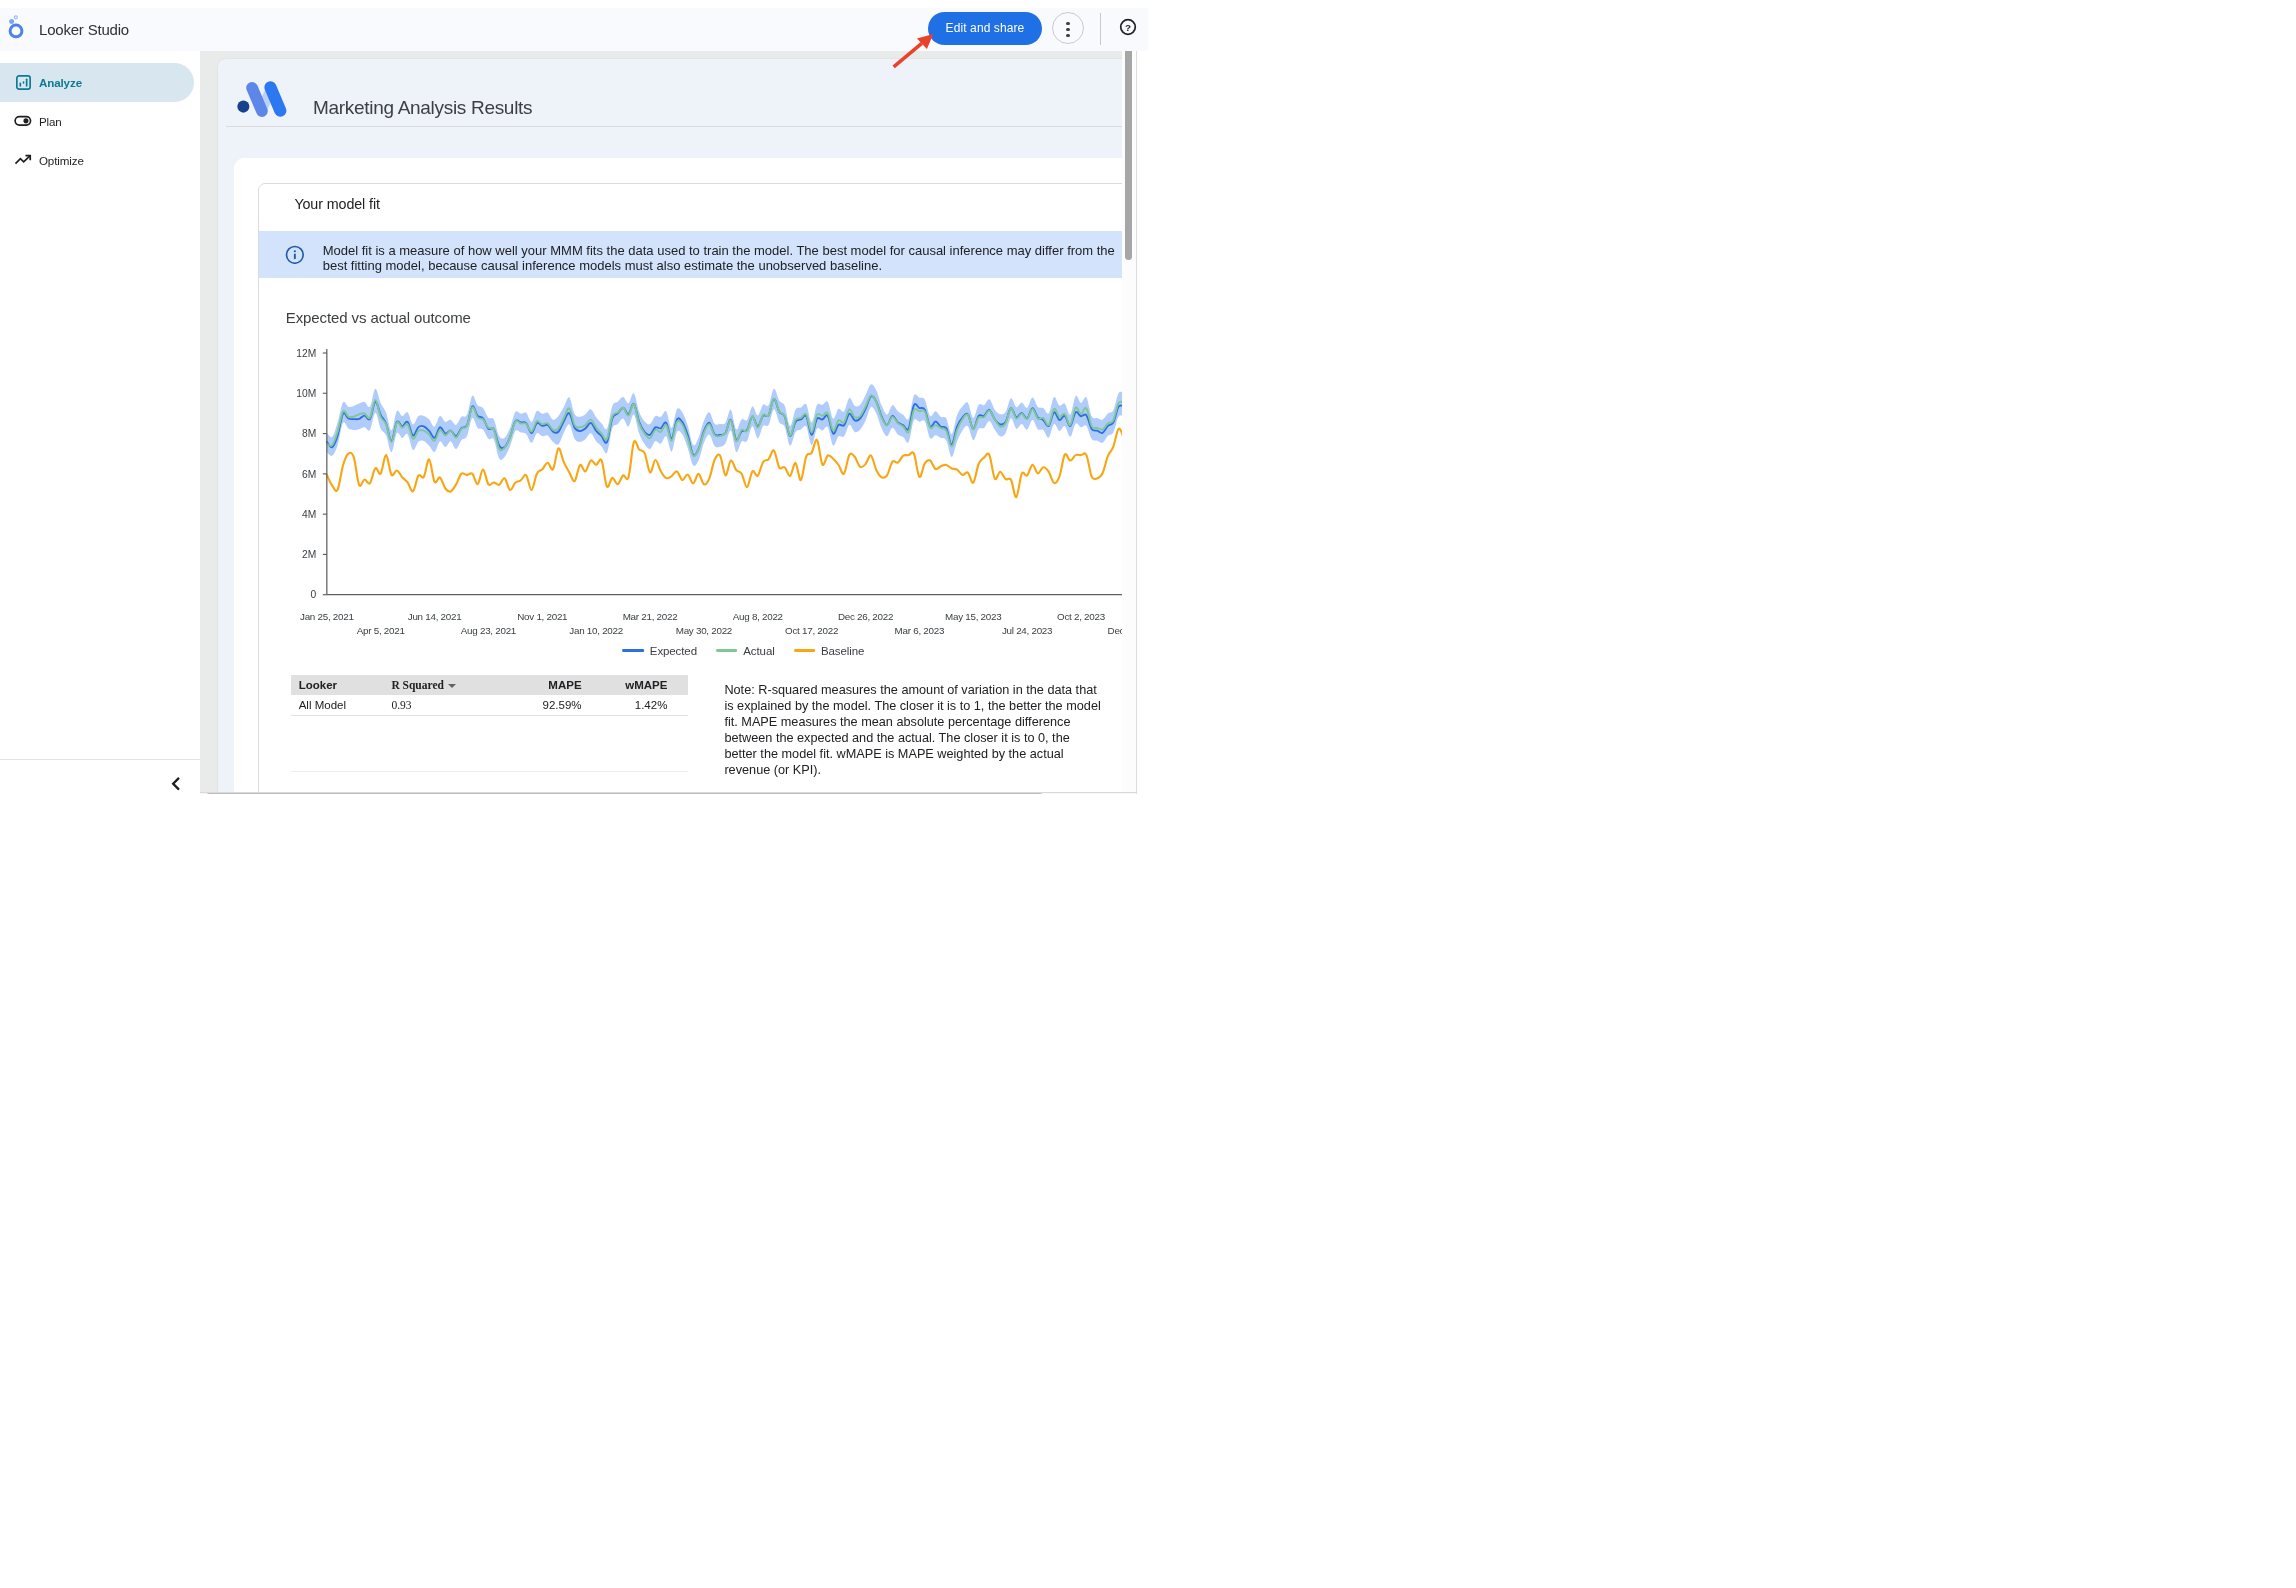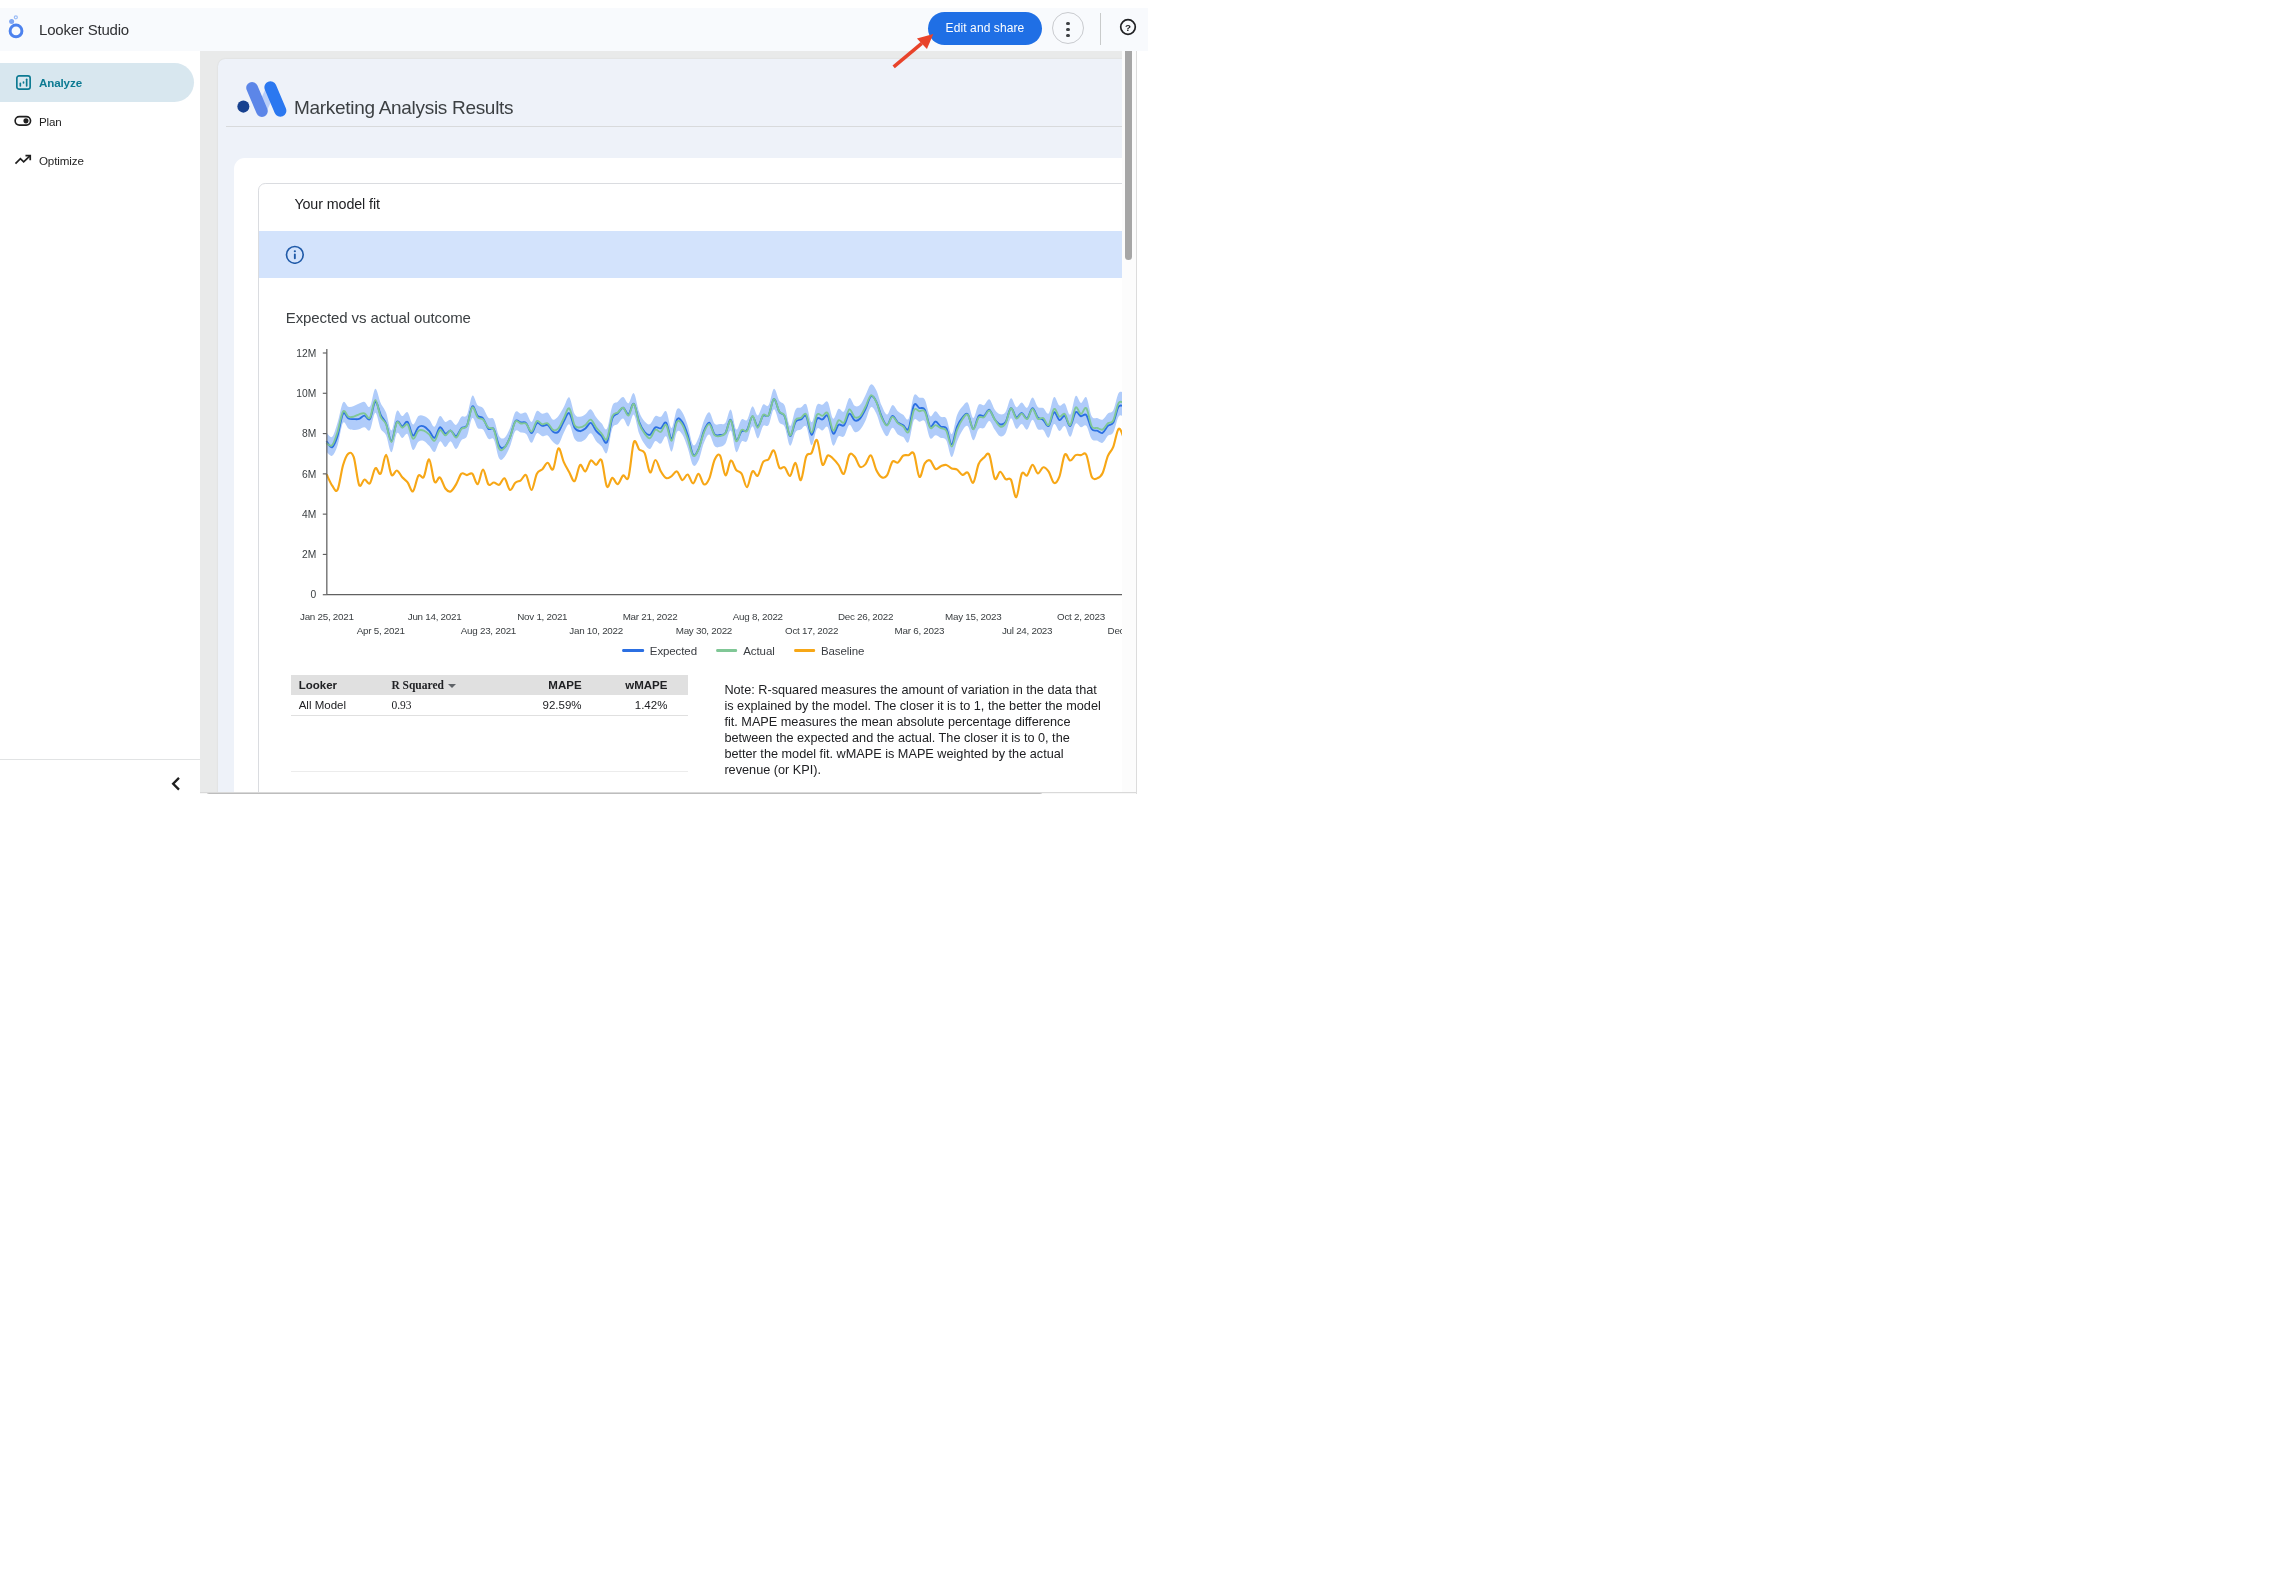--- a/index.html
+++ b/index.html
@@ -19,21 +19,21 @@
   .nav-item .pill { position:absolute; left:0; top:0; width:194px; height:39px; border-radius:0 19.7px 19.7px 0; background:#d8e7ef; }
   .nav-item .nicon { position:relative; width:21.5px; height:21.5px; display:flex; align-items:center; justify-content:center; }
   .nav-item .nlabel { position:relative; margin-left:4.9px; font-size:11.6px; letter-spacing:-0.1px; color:#1f1f1f; font-weight:500; }
   .nav-item.active .nlabel { color:#0c7a92; font-weight:700; }
   .sb-divider { position:absolute; left:0; right:0; top:716px; height:0.9px; background:#e1e3e4; }
   .collapse-btn { position:absolute; left:166px; top:730px; width:21.5px; height:21.5px; border:none; background:transparent; cursor:pointer; }
   .content { position:absolute; left:200px; top:43px; right:0; bottom:0; background:#fff; }
   .viewport { position:absolute; left:0; top:0; width:922px; height:751px; background:#e9eaea; overflow:hidden; }
   .page { position:absolute; left:18px; top:16.3px; width:1093px; height:1254px; background:#eef2f9; border-radius:7.2px; box-shadow:0 0.9px 1.8px rgba(0,0,0,0.10); }
   .gmp-logo { position:absolute; left:19px; top:22px; }
-  .report-title { position:absolute; left:76px; top:37px; font-size:19px; line-height:23px; letter-spacing:-0.3px; color:#3c4043; }
+  .report-title { position:absolute; left:95px; top:37px; font-size:19px; line-height:23px; letter-spacing:-0.3px; color:#3c4043; }
   .page-divider { position:absolute; left:7.6px; right:0; top:67px; height:0.9px; background:#d8dadc; }
   .card { position:absolute; left:16px; top:99px; width:1039px; height:1111px; background:#fff; border-radius:10.7px; }
   .inner-card { position:absolute; left:24.4px; top:24.6px; width:967px; height:1057px; border:0.9px solid #dadce0; border-radius:7.2px; background:#fff; }
   .model-fit-title { position:absolute; left:35px; top:12.6px; font-size:14.3px; line-height:17px; color:#202124; letter-spacing:-0.1px; }
   .banner { position:absolute; left:0; right:0; top:47px; height:47px; background:#d3e3fc; display:flex; align-items:center; }
   .banner .info-icon { flex:0 0 auto; margin-left:25.6px; width:19.7px; height:19.7px; }
   .banner .banner-text { position:relative; top:4.1px; margin-left:18px; width:802px; font-size:13px; line-height:15.7px; letter-spacing:0; color:#202124; }
   .chart-title { position:absolute; left:26.4px; top:125px; font-size:15px; line-height:18px; letter-spacing:-0.1px; color:#3c4043; }
   .chart-svg { position:absolute; left:0; top:152px; width:922px; height:331px; }
   .legend { position:absolute; left:484px; top:460px; transform:translateX(-50%); display:flex; align-items:center; white-space:nowrap; height:13.4px; }
@@ -141,20 +141,21 @@
       <div class="page-divider"></div>
       <div class="card">
         <div class="inner-card">
           <div class="model-fit-title">Your model fit</div>
           <div class="banner" style="background: rgb(211, 227, 252);">
             <svg class="info-icon" viewBox="0 0 24 24">
               <circle cx="12" cy="12" r="10.2" fill="none" stroke="#1f5aa8" stroke-width="2"></circle>
               <circle cx="12" cy="7.6" r="1.35" fill="#1f5aa8"></circle>
               <rect x="10.85" y="10.4" width="2.3" height="7" rx="1.1" fill="#1f5aa8"></rect>
             </svg>
+            <div class="banner-text">Model fit is a measure of how well your MMM fits the data used to train the model. The best model for causal inference may differ from the best fitting model, because causal inference models must also estimate the unobserved baseline.</div>
           </div>
           <div class="chart-title">Expected vs actual outcome</div>
           <svg class="chart-svg" id="chart" viewBox="0 0 1030 370">
               <path d="M75.5,108.4C76.5,109.1 79.5,114.6 81.5,112.7C83.5,110.7 85.5,103.1 87.5,96.7C89.5,90.3 91.6,77.1 93.6,74.2C95.6,71.2 97.6,78.4 99.6,79.1C101.6,79.8 103.6,78.8 105.6,78.2C107.6,77.6 109.6,76.3 111.6,75.5C113.6,74.8 115.6,73.2 117.6,73.7C119.7,74.3 121.7,81.4 123.7,78.9C125.7,76.4 127.7,59.5 129.7,58.9C131.7,58.2 133.7,70.4 135.7,74.8C137.7,79.3 139.7,80.3 141.7,85.4C143.7,90.6 145.7,106.0 147.8,105.7C149.8,105.4 151.8,86.6 153.8,83.8C155.8,81.1 157.8,89.3 159.8,89.5C161.8,89.7 163.8,83.6 165.8,85.2C167.8,86.8 169.8,98.2 171.8,98.9C173.8,99.6 175.9,91.1 177.9,89.5C179.9,87.9 181.9,88.6 183.9,89.3C185.9,89.9 187.9,91.3 189.9,93.3C191.9,95.3 193.9,102.0 195.9,101.4C197.9,100.8 199.9,90.4 201.9,89.5C204.0,88.6 206.0,95.3 208.0,96.0C210.0,96.7 212.0,93.2 214.0,93.8C216.0,94.3 218.0,99.9 220.0,99.4C222.0,98.8 224.0,92.2 226.0,90.4C228.0,88.5 230.0,92.3 232.1,88.4C234.1,84.4 236.1,68.5 238.1,66.7C240.1,64.9 242.1,75.3 244.1,77.5C246.1,79.8 248.1,78.2 250.1,80.5C252.1,82.8 254.1,89.1 256.1,91.3C258.1,93.4 260.2,89.9 262.2,93.3C264.2,96.8 266.2,108.6 268.2,112.0C270.2,115.4 272.2,115.0 274.2,113.6C276.2,112.1 278.2,108.0 280.2,103.2C282.2,98.4 284.2,87.7 286.2,85.0C288.3,82.2 290.3,86.6 292.3,86.8C294.3,86.9 296.3,84.3 298.3,85.9C300.3,87.4 302.3,96.3 304.3,96.0C306.3,95.7 308.3,85.3 310.3,83.8C312.3,82.3 314.3,86.7 316.4,87.0C318.4,87.3 320.4,84.8 322.4,85.9C324.4,87.0 326.4,93.0 328.4,93.5C330.4,94.1 332.4,91.6 334.4,89.3C336.4,86.9 338.4,82.8 340.4,79.3C342.4,75.9 344.5,67.2 346.5,68.5C348.5,69.9 350.5,83.6 352.5,87.2C354.5,90.9 356.5,90.3 358.5,90.4C360.5,90.4 362.5,88.9 364.5,87.5C366.5,86.0 368.5,81.3 370.5,81.8C372.6,82.4 374.6,88.2 376.6,90.8C378.6,93.5 380.6,95.4 382.6,97.6C384.6,99.7 386.6,106.9 388.6,103.7C390.6,100.4 392.6,83.2 394.6,78.2C396.6,73.2 398.6,75.1 400.7,73.5C402.7,71.8 404.7,68.0 406.7,68.3C408.7,68.6 410.7,76.0 412.7,75.3C414.7,74.6 416.7,62.4 418.7,64.0C420.7,65.6 422.7,79.7 424.7,85.0C426.7,90.2 428.8,93.3 430.8,95.6C432.8,97.8 434.8,99.5 436.8,98.5C438.8,97.5 440.8,90.8 442.8,89.5C444.8,88.1 446.8,91.3 448.8,90.4C450.8,89.5 452.8,82.0 454.8,84.1C456.9,86.1 458.9,103.1 460.9,102.8C462.9,102.4 464.9,84.7 466.9,81.8C468.9,78.9 470.9,82.2 472.9,85.2C474.9,88.2 476.9,93.9 478.9,100.1C480.9,106.2 482.9,119.6 485.0,121.9C487.0,124.2 489.0,118.3 491.0,113.8C493.0,109.3 495.0,99.4 497.0,94.7C499.0,89.9 501.0,84.6 503.0,85.2C505.0,85.8 507.0,95.8 509.0,98.0C511.0,100.2 513.1,98.7 515.1,98.5C517.1,98.3 519.1,99.6 521.1,96.9C523.1,94.2 525.1,81.0 527.1,82.3C529.1,83.5 531.1,102.5 533.1,104.3C535.1,106.2 537.1,95.1 539.1,93.3C541.2,91.5 543.2,96.2 545.2,93.8C547.2,91.3 549.2,79.5 551.2,78.7C553.2,77.8 555.2,89.1 557.2,88.8C559.2,88.5 561.2,78.5 563.2,76.6C565.2,74.8 567.2,80.5 569.3,77.5C571.3,74.6 573.3,59.9 575.3,59.1C577.3,58.2 579.3,69.2 581.3,72.4C583.3,75.5 585.3,73.1 587.3,77.8C589.3,82.5 591.3,99.8 593.3,100.5C595.3,101.3 597.4,85.7 599.4,82.3C601.4,78.9 603.4,81.0 605.4,80.0C607.4,79.0 609.4,73.7 611.4,76.4C613.4,79.2 615.4,96.3 617.4,96.5C619.4,96.6 621.4,80.4 623.4,77.1C625.5,73.8 627.5,77.4 629.5,76.9C631.5,76.3 633.5,71.1 635.5,73.7C637.5,76.3 639.5,91.1 641.5,92.4C643.5,93.7 645.5,82.7 647.5,81.4C649.5,80.0 651.5,86.3 653.6,84.3C655.6,82.3 657.6,70.5 659.6,69.4C661.6,68.4 663.6,76.8 665.6,78.0C667.6,79.2 669.6,78.9 671.6,76.9C673.6,74.9 675.6,69.9 677.6,66.1C679.6,62.3 681.7,55.0 683.7,54.1C685.7,53.2 687.7,56.7 689.7,60.7C691.7,64.6 693.7,73.3 695.7,77.8C697.7,82.3 699.7,87.8 701.7,87.7C703.7,87.6 705.7,77.9 707.7,77.3C709.8,76.7 711.8,82.3 713.8,84.1C715.8,85.9 717.8,86.7 719.8,88.1C721.8,89.5 723.8,96.0 725.8,92.4C727.8,88.8 729.8,70.4 731.8,66.5C733.8,62.6 735.8,68.2 737.9,69.0C739.9,69.7 741.9,67.6 743.9,71.0C745.9,74.4 747.9,87.3 749.9,89.5C751.9,91.7 753.9,83.9 755.9,84.1C757.9,84.2 759.9,89.0 761.9,90.4C763.9,91.7 766.0,89.0 768.0,92.2C770.0,95.4 772.0,110.4 774.0,109.7C776.0,109.1 778.0,93.5 780.0,88.4C782.0,83.2 784.0,81.2 786.0,78.9C788.0,76.6 790.0,72.5 792.0,74.6C794.1,76.8 796.1,91.4 798.1,91.7C800.1,92.1 802.1,79.3 804.1,76.9C806.1,74.5 808.1,78.3 810.1,77.3C812.1,76.3 814.1,70.0 816.1,70.8C818.1,71.6 820.1,79.5 822.2,82.3C824.2,85.0 826.2,87.0 828.2,87.5C830.2,87.9 832.2,87.9 834.2,85.0C836.2,82.0 838.2,70.6 840.2,69.7C842.2,68.8 844.2,78.8 846.2,79.6C848.2,80.3 850.3,74.1 852.3,74.2C854.3,74.3 856.3,81.1 858.3,80.2C860.3,79.3 862.3,68.9 864.3,68.8C866.3,68.6 868.3,77.4 870.3,79.3C872.3,81.3 874.3,79.3 876.3,80.5C878.4,81.7 880.4,88.6 882.4,86.6C884.4,84.5 886.4,69.8 888.4,68.3C890.4,66.8 892.4,76.6 894.4,77.8C896.4,79.0 898.4,73.8 900.4,75.5C902.4,77.2 904.4,89.3 906.5,87.9C908.5,86.5 910.5,69.4 912.5,67.2C914.5,65.0 916.5,74.6 918.5,74.8C920.5,75.1 922.5,66.1 924.5,68.5C926.5,71.0 928.5,85.8 930.5,89.7C932.5,93.6 934.6,91.1 936.6,91.7C938.6,92.4 940.6,94.4 942.6,93.5C944.6,92.7 946.6,88.3 948.6,86.6C950.6,84.8 952.6,86.7 954.6,82.9C956.6,79.2 958.6,67.1 960.6,63.8C962.7,60.5 964.7,63.7 966.7,63.1C968.7,62.6 970.7,57.2 972.7,60.4C974.7,63.7 976.7,77.8 978.7,82.5C980.7,87.2 983.7,87.8 984.7,88.8L984.7,110.9C983.7,110.2 980.7,111.2 978.7,107.0C976.7,102.8 974.7,88.5 972.7,85.6C970.7,82.8 968.7,89.0 966.7,89.7C964.7,90.4 962.7,86.9 960.6,89.9C958.6,93.0 956.6,104.3 954.6,107.9C952.6,111.5 950.6,109.6 948.6,111.5C946.6,113.5 944.6,118.5 942.6,119.4C940.6,120.3 938.6,117.7 936.6,116.9C934.6,116.2 932.5,117.9 930.5,115.1C928.5,112.4 926.5,102.5 924.5,100.3C922.5,98.1 920.5,102.5 918.5,102.1C916.5,101.7 914.5,96.3 912.5,98.0C910.5,99.8 908.5,112.2 906.5,112.7C904.4,113.1 902.4,101.8 900.4,100.7C898.4,99.6 896.4,106.5 894.4,106.1C892.4,105.8 890.4,97.2 888.4,98.5C886.4,99.7 884.4,112.5 882.4,113.6C880.4,114.7 878.4,106.6 876.3,105.0C874.3,103.4 872.3,106.0 870.3,104.1C868.3,102.2 866.3,93.5 864.3,93.5C862.3,93.6 860.3,103.8 858.3,104.6C856.3,105.4 854.3,98.4 852.3,98.3C850.3,98.1 848.2,104.7 846.2,103.7C844.2,102.6 842.2,91.1 840.2,92.0C838.2,92.8 836.2,105.5 834.2,108.8C832.2,112.2 830.2,112.9 828.2,112.2C826.2,111.5 824.2,107.7 822.2,104.8C820.1,101.9 818.1,95.2 816.1,94.9C814.1,94.5 812.1,101.3 810.1,102.8C808.1,104.3 806.1,101.6 804.1,103.9C802.1,106.2 800.1,117.0 798.1,116.5C796.1,116.0 794.1,102.8 792.0,101.0C790.0,99.1 788.0,102.6 786.0,105.5C784.0,108.3 782.0,112.9 780.0,117.8C778.0,122.8 776.0,135.4 774.0,135.2C772.0,135.0 770.0,120.2 768.0,116.7C766.0,113.2 763.9,115.0 761.9,114.0C759.9,113.0 757.9,110.8 755.9,110.9C753.9,110.9 751.9,116.8 749.9,114.2C747.9,111.7 745.9,98.4 743.9,95.3C741.9,92.3 739.9,96.0 737.9,95.8C735.8,95.6 733.8,90.2 731.8,94.0C729.8,97.8 727.8,115.4 725.8,118.5C723.8,121.7 721.8,114.3 719.8,112.9C717.8,111.5 715.8,111.7 713.8,110.0C711.8,108.2 709.8,102.2 707.7,102.5C705.7,102.9 703.7,111.9 701.7,112.0C699.7,112.1 697.7,107.5 695.7,103.2C693.7,99.0 691.7,90.5 689.7,86.6C687.7,82.6 685.7,78.2 683.7,79.6C681.7,80.9 679.6,90.5 677.6,94.7C675.6,98.9 673.6,102.7 671.6,104.8C669.6,106.9 667.6,108.2 665.6,107.3C663.6,106.4 661.6,98.6 659.6,99.4C657.6,100.2 655.6,110.1 653.6,112.2C651.5,114.4 649.5,110.5 647.5,112.2C645.5,113.9 643.5,124.1 641.5,122.4C639.5,120.6 637.5,104.6 635.5,101.9C633.5,99.1 631.5,105.4 629.5,105.7C627.5,106.0 625.5,100.9 623.4,103.7C621.4,106.4 619.4,122.5 617.4,122.1C615.4,121.7 613.4,104.1 611.4,101.2C609.4,98.3 607.4,103.5 605.4,104.6C603.4,105.6 601.4,104.5 599.4,107.5C597.4,110.5 595.3,123.6 593.3,122.6C591.3,121.6 589.3,105.7 587.3,101.4C585.3,97.1 583.3,99.9 581.3,96.7C579.3,93.4 577.3,81.3 575.3,81.8C573.3,82.3 571.3,96.5 569.3,99.6C567.2,102.7 565.2,98.0 563.2,100.5C561.2,103.0 559.2,114.4 557.2,114.5C555.2,114.5 553.2,100.5 551.2,101.0C549.2,101.4 547.2,114.5 545.2,117.4C543.2,120.2 541.2,116.0 539.1,118.1C537.1,120.1 535.1,131.6 533.1,129.6C531.1,127.5 529.1,107.3 527.1,105.7C525.1,104.1 523.1,117.1 521.1,120.1C519.1,123.1 517.1,123.4 515.1,123.9C513.1,124.4 511.0,125.3 509.0,123.0C507.0,120.7 505.0,110.8 503.0,110.2C501.0,109.6 499.0,114.8 497.0,119.6C495.0,124.5 493.0,135.1 491.0,139.2C489.0,143.4 487.0,147.0 485.0,144.6C482.9,142.3 480.9,130.8 478.9,125.1C476.9,119.3 474.9,113.2 472.9,110.2C470.9,107.2 468.9,104.1 466.9,107.3C464.9,110.5 462.9,128.5 460.9,129.3C458.9,130.2 456.9,113.7 454.8,112.2C452.8,110.7 450.8,119.5 448.8,120.3C446.8,121.2 444.8,116.4 442.8,117.4C440.8,118.4 438.8,125.6 436.8,126.2C434.8,126.8 432.8,123.8 430.8,121.0C428.8,118.2 426.7,114.8 424.7,109.3C422.7,103.8 420.7,89.3 418.7,87.9C416.7,86.6 414.7,100.5 412.7,101.2C410.7,101.9 408.7,92.7 406.7,92.2C404.7,91.7 402.7,96.4 400.7,98.3C398.6,100.1 396.6,98.1 394.6,103.4C392.6,108.8 390.6,127.2 388.6,130.5C386.6,133.8 384.6,125.4 382.6,123.3C380.6,121.1 378.6,120.0 376.6,117.6C374.6,115.2 372.6,109.2 370.5,108.8C368.5,108.5 366.5,113.8 364.5,115.4C362.5,116.9 360.5,118.3 358.5,118.3C356.5,118.3 354.5,118.4 352.5,115.1C350.5,111.9 348.5,99.9 346.5,98.7C344.5,97.5 342.4,104.5 340.4,108.2C338.4,111.9 336.4,119.3 334.4,121.0C332.4,122.7 330.4,120.2 328.4,118.5C326.4,116.9 324.4,112.2 322.4,111.1C320.4,110.0 318.4,112.4 316.4,112.0C314.3,111.6 312.3,107.4 310.3,108.6C308.3,109.9 306.3,119.3 304.3,119.4C302.3,119.6 300.3,111.4 298.3,109.5C296.3,107.6 294.3,108.5 292.3,107.9C290.3,107.4 288.3,103.6 286.2,106.1C284.2,108.7 282.2,118.6 280.2,123.5C278.2,128.3 276.2,132.9 274.2,135.2C272.2,137.4 270.2,140.3 268.2,137.0C266.2,133.7 264.2,119.3 262.2,115.6C260.2,111.9 258.1,116.8 256.1,114.9C254.1,113.1 252.1,106.6 250.1,104.6C248.1,102.5 246.1,104.9 244.1,102.8C242.1,100.6 240.1,90.2 238.1,91.7C236.1,93.3 234.1,108.1 232.1,112.2C230.0,116.3 228.0,114.2 226.0,116.5C224.0,118.8 222.0,126.0 220.0,126.2C218.0,126.4 216.0,118.2 214.0,117.8C212.0,117.5 210.0,124.2 208.0,124.2C206.0,124.2 204.0,116.9 201.9,117.8C199.9,118.7 197.9,128.7 195.9,129.6C193.9,130.4 191.9,124.8 189.9,122.8C187.9,120.8 185.9,118.1 183.9,117.4C181.9,116.6 179.9,116.6 177.9,118.3C175.9,119.9 173.8,128.7 171.8,127.3C169.8,125.9 167.8,112.0 165.8,109.7C163.8,107.5 161.8,114.2 159.8,114.0C157.8,113.9 155.8,106.2 153.8,108.8C151.8,111.5 149.8,129.7 147.8,130.0C145.7,130.3 143.7,115.3 141.7,110.9C139.7,106.5 137.7,107.8 135.7,103.7C133.7,99.5 131.7,85.6 129.7,85.9C127.7,86.1 125.7,102.5 123.7,105.2C121.7,107.9 119.7,102.2 117.6,102.1C115.6,101.9 113.6,103.9 111.6,104.3C109.6,104.8 107.6,105.2 105.6,105.0C103.6,104.9 101.6,104.8 99.6,103.4C97.6,102.1 95.6,94.0 93.6,97.1C91.6,100.3 89.5,116.2 87.5,122.4C85.5,128.5 83.5,132.6 81.5,133.8C79.5,135.1 76.5,130.6 75.5,130.0Z" fill="#b0ccfa" stroke="none"></path>
               <path d="M75.5,118.1C76.5,119.1 79.5,125.4 81.5,124.4C83.5,123.3 85.5,118.0 87.5,111.8C89.5,105.5 91.6,90.0 93.6,86.8C95.6,83.5 97.6,91.2 99.6,92.2C101.6,93.2 103.6,92.8 105.6,92.9C107.6,92.9 109.6,93.3 111.6,92.6C113.6,92.0 115.6,89.0 117.6,89.0C119.7,89.0 121.7,95.2 123.7,92.6C125.7,90.0 127.7,74.2 129.7,73.5C131.7,72.7 133.7,84.1 135.7,88.1C137.7,92.2 139.7,92.9 141.7,97.8C143.7,102.7 145.7,117.7 147.8,117.4C149.8,117.1 151.8,98.7 153.8,96.0C155.8,93.3 157.8,101.0 159.8,101.0C161.8,101.0 163.8,94.3 165.8,96.0C167.8,97.7 169.8,110.3 171.8,111.3C173.8,112.3 175.9,103.6 177.9,101.9C179.9,100.1 181.9,100.2 183.9,101.0C185.9,101.7 187.9,104.0 189.9,106.1C191.9,108.3 193.9,114.5 195.9,113.8C197.9,113.1 199.9,102.9 201.9,102.1C204.0,101.3 206.0,108.5 208.0,109.1C210.0,109.7 212.0,105.2 214.0,105.7C216.0,106.2 218.0,112.4 220.0,112.0C222.0,111.5 224.0,105.0 226.0,103.0C228.0,101.0 230.0,104.1 232.1,100.1C234.1,96.0 236.1,80.5 238.1,78.7C240.1,76.9 242.1,87.0 244.1,89.3C246.1,91.5 248.1,89.6 250.1,92.0C252.1,94.4 254.1,101.6 256.1,103.7C258.1,105.7 260.2,100.9 262.2,104.1C264.2,107.3 266.2,119.5 268.2,122.8C270.2,126.1 272.2,125.7 274.2,124.2C276.2,122.6 278.2,118.1 280.2,113.3C282.2,108.5 284.2,98.1 286.2,95.3C288.3,92.6 290.3,96.3 292.3,96.7C294.3,97.0 296.3,95.4 298.3,97.4C300.3,99.3 302.3,108.6 304.3,108.6C306.3,108.6 308.3,98.7 310.3,97.4C312.3,96.0 314.3,100.2 316.4,100.5C318.4,100.8 320.4,98.3 322.4,99.4C324.4,100.5 326.4,105.8 328.4,107.0C330.4,108.3 332.4,109.0 334.4,107.0C336.4,105.1 338.4,98.8 340.4,95.3C342.4,91.9 344.5,85.1 346.5,86.3C348.5,87.5 350.5,99.2 352.5,102.5C354.5,105.9 356.5,106.2 358.5,106.4C360.5,106.5 362.5,105.0 364.5,103.4C366.5,101.9 368.5,96.7 370.5,97.1C372.6,97.6 374.6,103.7 376.6,106.1C378.6,108.6 380.6,109.7 382.6,111.8C384.6,113.9 386.6,122.1 388.6,118.7C390.6,115.4 392.6,97.4 394.6,92.0C396.6,86.6 398.6,88.3 400.7,86.3C402.7,84.4 404.7,80.1 406.7,80.2C408.7,80.4 410.7,88.2 412.7,87.5C414.7,86.7 416.7,74.3 418.7,75.7C420.7,77.2 422.7,91.0 424.7,96.2C426.7,101.5 428.8,104.9 430.8,107.3C432.8,109.6 434.8,111.3 436.8,110.4C438.8,109.6 440.8,103.3 442.8,102.1C444.8,100.9 446.8,104.1 448.8,103.2C450.8,102.3 452.8,95.0 454.8,96.9C456.9,98.9 458.9,115.5 460.9,114.9C462.9,114.3 464.9,96.4 466.9,93.3C468.9,90.2 470.9,93.3 472.9,96.2C474.9,99.1 476.9,104.6 478.9,110.6C480.9,116.7 482.9,130.1 485.0,132.7C487.0,135.3 489.0,130.8 491.0,126.4C493.0,122.0 495.0,111.3 497.0,106.4C499.0,101.4 501.0,96.3 503.0,96.9C505.0,97.5 507.0,107.7 509.0,110.0C511.0,112.3 513.1,110.9 515.1,110.6C517.1,110.4 519.1,111.2 521.1,108.4C523.1,105.6 525.1,92.4 527.1,93.8C529.1,95.1 531.1,114.1 533.1,116.3C535.1,118.4 537.1,108.5 539.1,106.6C541.2,104.7 543.2,107.8 545.2,105.0C547.2,102.2 549.2,90.6 551.2,89.9C553.2,89.3 555.2,101.1 557.2,101.0C559.2,100.8 561.2,91.1 563.2,89.0C565.2,87.0 567.2,91.7 569.3,88.6C571.3,85.5 573.3,71.0 575.3,70.3C577.3,69.7 579.3,81.5 581.3,84.7C583.3,88.0 585.3,85.4 587.3,89.9C589.3,94.4 591.3,110.8 593.3,111.8C595.3,112.8 597.4,99.1 599.4,96.0C601.4,92.9 603.4,94.4 605.4,93.3C607.4,92.3 609.4,86.8 611.4,89.7C613.4,92.6 615.4,110.2 617.4,110.6C619.4,111.1 621.4,95.5 623.4,92.6C625.5,89.7 627.5,93.9 629.5,93.3C631.5,92.7 633.5,86.6 635.5,89.3C637.5,91.9 639.5,107.4 641.5,109.1C643.5,110.7 645.5,100.7 647.5,99.2C649.5,97.6 651.5,101.9 653.6,99.8C655.6,97.8 657.6,87.7 659.6,86.8C661.6,85.9 663.6,93.5 665.6,94.4C667.6,95.3 669.6,94.3 671.6,92.2C673.6,90.1 675.6,85.9 677.6,81.8C679.6,77.7 681.7,68.8 683.7,67.4C685.7,66.0 687.7,69.5 689.7,73.3C691.7,77.0 693.7,85.5 695.7,89.9C697.7,94.3 699.7,99.7 701.7,99.6C703.7,99.5 705.7,89.7 707.7,89.3C709.8,88.8 711.8,94.9 713.8,96.7C715.8,98.4 717.8,98.7 719.8,99.8C721.8,101.0 723.8,107.4 725.8,103.7C727.8,99.9 729.8,81.2 731.8,77.3C733.8,73.5 735.8,79.6 737.9,80.5C739.9,81.3 741.9,78.8 743.9,82.3C745.9,85.7 747.9,99.0 749.9,101.2C751.9,103.4 753.9,95.5 755.9,95.6C757.9,95.6 759.9,100.1 761.9,101.4C763.9,102.7 766.0,99.9 768.0,103.2C770.0,106.5 772.0,121.6 774.0,121.2C776.0,120.9 778.0,106.2 780.0,101.2C782.0,96.2 784.0,93.6 786.0,91.3C788.0,89.0 790.0,85.3 792.0,87.5C794.1,89.6 796.1,103.6 798.1,103.9C800.1,104.2 802.1,91.9 804.1,89.5C806.1,87.0 808.1,90.4 810.1,89.3C812.1,88.1 814.1,81.8 816.1,82.5C818.1,83.2 820.1,90.6 822.2,93.3C824.2,96.0 826.2,98.2 828.2,98.7C830.2,99.2 832.2,99.2 834.2,96.2C836.2,93.2 838.2,81.6 840.2,80.7C842.2,79.8 844.2,90.0 846.2,90.8C848.2,91.7 850.3,85.6 852.3,85.9C854.3,86.1 856.3,93.0 858.3,92.2C860.3,91.3 862.3,80.9 864.3,80.7C866.3,80.5 868.3,88.9 870.3,91.1C872.3,93.2 874.3,92.2 876.3,93.8C878.4,95.3 880.4,101.9 882.4,100.5C884.4,99.1 886.4,86.5 888.4,85.4C890.4,84.3 892.4,93.3 894.4,94.0C896.4,94.6 898.4,88.1 900.4,89.3C902.4,90.4 904.4,101.4 906.5,100.7C908.5,100.1 910.5,87.0 912.5,85.2C914.5,83.4 916.5,89.2 918.5,89.7C920.5,90.2 922.5,86.0 924.5,88.4C926.5,90.7 928.5,101.0 930.5,103.9C932.5,106.8 934.6,105.2 936.6,105.9C938.6,106.7 940.6,109.3 942.6,108.4C944.6,107.5 946.6,102.5 948.6,100.5C950.6,98.6 952.6,100.3 954.6,96.7C956.6,93.1 958.6,82.0 960.6,78.9C962.7,75.8 964.7,79.0 966.7,78.2C968.7,77.4 970.7,71.3 972.7,73.9C974.7,76.6 976.7,89.7 978.7,94.0C980.7,98.3 983.7,98.7 984.7,99.6" fill="none" stroke="#2b6fe2" stroke-width="2.1" stroke-linejoin="round" stroke-linecap="round"></path>
               <path d="M75.5,120.3C76.5,120.6 79.5,124.3 81.5,122.1C83.5,119.9 85.5,113.6 87.5,107.3C89.5,101.0 91.6,87.2 93.6,84.3C95.6,81.4 97.6,89.2 99.6,90.2C101.6,91.1 103.6,90.6 105.6,90.2C107.6,89.7 109.6,88.1 111.6,87.5C113.6,86.9 115.6,85.9 117.6,86.6C119.7,87.2 121.7,93.8 123.7,91.3C125.7,88.8 127.7,71.6 129.7,71.5C131.7,71.3 133.7,85.9 135.7,90.4C137.7,94.9 139.7,93.8 141.7,98.5C143.7,103.2 145.7,118.8 147.8,118.5C149.8,118.2 151.8,99.3 153.8,96.7C155.8,94.0 157.8,102.2 159.8,102.5C161.8,102.9 163.8,96.9 165.8,98.9C167.8,101.0 169.8,113.8 171.8,114.9C173.8,116.1 175.9,107.5 177.9,105.9C179.9,104.4 181.9,105.0 183.9,105.7C185.9,106.4 187.9,108.1 189.9,110.0C191.9,111.9 193.9,118.0 195.9,117.2C197.9,116.4 199.9,106.3 201.9,105.2C204.0,104.2 206.0,111.0 208.0,111.1C210.0,111.2 212.0,105.3 214.0,105.7C216.0,106.1 218.0,113.9 220.0,113.6C222.0,113.3 224.0,106.1 226.0,103.9C228.0,101.7 230.0,104.5 232.1,100.5C234.1,96.5 236.1,81.4 238.1,79.8C240.1,78.2 242.1,88.8 244.1,91.1C246.1,93.3 248.1,91.4 250.1,93.3C252.1,95.2 254.1,100.6 256.1,102.5C258.1,104.5 260.2,100.8 262.2,104.8C264.2,108.7 266.2,122.8 268.2,126.2C270.2,129.5 272.2,126.9 274.2,124.8C276.2,122.7 278.2,118.4 280.2,113.6C282.2,108.7 284.2,98.4 286.2,95.8C288.3,93.2 290.3,97.4 292.3,97.8C294.3,98.2 296.3,96.5 298.3,98.0C300.3,99.5 302.3,107.3 304.3,106.8C306.3,106.3 308.3,96.5 310.3,95.1C312.3,93.8 314.3,98.3 316.4,98.7C318.4,99.1 320.4,96.5 322.4,97.6C324.4,98.6 326.4,104.1 328.4,105.0C330.4,106.0 332.4,105.4 334.4,103.2C336.4,101.0 338.4,95.7 340.4,92.0C342.4,88.2 344.5,79.6 346.5,80.9C348.5,82.2 350.5,96.3 352.5,99.8C354.5,103.4 356.5,102.2 358.5,102.1C360.5,102.0 362.5,100.8 364.5,99.4C366.5,98.0 368.5,93.0 370.5,93.5C372.6,94.0 374.6,99.7 376.6,102.3C378.6,104.9 380.6,106.9 382.6,109.1C384.6,111.2 386.6,118.3 388.6,115.1C390.6,112.0 392.6,94.9 394.6,89.9C396.6,85.0 398.6,87.0 400.7,85.4C402.7,83.8 404.7,79.6 406.7,80.2C408.7,80.8 410.7,89.7 412.7,89.0C414.7,88.3 416.7,74.5 418.7,76.0C420.7,77.5 422.7,92.5 424.7,98.0C426.7,103.6 428.8,106.4 430.8,109.1C432.8,111.8 434.8,115.0 436.8,114.2C438.8,113.5 440.8,106.0 442.8,104.8C444.8,103.6 446.8,108.2 448.8,107.3C450.8,106.4 452.8,97.7 454.8,99.4C456.9,101.0 458.9,117.7 460.9,117.2C462.9,116.6 464.9,99.0 466.9,96.0C468.9,93.0 470.9,96.1 472.9,99.2C474.9,102.2 476.9,108.7 478.9,114.5C480.9,120.2 482.9,131.8 485.0,133.8C487.0,135.9 489.0,131.2 491.0,126.9C493.0,122.5 495.0,112.7 497.0,107.9C499.0,103.2 501.0,98.0 503.0,98.5C505.0,99.0 507.0,108.7 509.0,110.9C511.0,113.1 513.1,112.1 515.1,111.8C517.1,111.4 519.1,111.5 521.1,108.6C523.1,105.7 525.1,92.9 527.1,94.4C529.1,95.9 531.1,115.9 533.1,117.6C535.1,119.4 537.1,106.9 539.1,105.0C541.2,103.1 543.2,108.7 545.2,106.1C547.2,103.6 549.2,90.1 551.2,89.5C553.2,88.9 555.2,102.8 557.2,102.5C559.2,102.3 561.2,90.5 563.2,88.1C565.2,85.8 567.2,91.5 569.3,88.6C571.3,85.6 573.3,71.0 575.3,70.3C577.3,69.7 579.3,81.4 581.3,84.5C583.3,87.7 585.3,84.8 587.3,89.3C589.3,93.7 591.3,110.5 593.3,111.3C595.3,112.1 597.4,97.3 599.4,94.0C601.4,90.7 603.4,92.6 605.4,91.5C607.4,90.5 609.4,84.9 611.4,87.7C613.4,90.4 615.4,107.9 617.4,107.9C619.4,108.0 621.4,91.2 623.4,88.1C625.5,85.0 627.5,89.6 629.5,89.3C631.5,89.0 633.5,83.6 635.5,86.3C637.5,89.1 639.5,104.4 641.5,105.7C643.5,107.0 645.5,95.7 647.5,94.2C649.5,92.7 651.5,98.7 653.6,96.7C655.6,94.7 657.6,83.0 659.6,82.0C661.6,81.1 663.6,89.6 665.6,90.8C667.6,92.1 669.6,91.4 671.6,89.5C673.6,87.5 675.6,83.0 677.6,79.1C679.6,75.3 681.7,67.2 683.7,66.3C685.7,65.4 687.7,69.6 689.7,73.7C691.7,77.8 693.7,86.7 695.7,91.1C697.7,95.4 699.7,100.2 701.7,100.1C703.7,99.9 705.7,90.8 707.7,90.4C709.8,89.9 711.8,95.6 713.8,97.4C715.8,99.2 717.8,99.5 719.8,101.2C721.8,102.8 723.8,110.3 725.8,107.3C727.8,104.2 729.8,86.8 731.8,82.9C733.8,79.1 735.8,83.8 737.9,84.1C739.9,84.3 741.9,81.2 743.9,84.3C745.9,87.4 747.9,100.0 749.9,102.5C751.9,105.1 753.9,99.5 755.9,99.6C757.9,99.7 759.9,101.9 761.9,103.0C763.9,104.0 766.0,102.5 768.0,105.9C770.0,109.4 772.0,123.9 774.0,123.7C776.0,123.6 778.0,110.1 780.0,105.0C782.0,99.9 784.0,95.9 786.0,93.1C788.0,90.3 790.0,86.2 792.0,88.1C794.1,90.0 796.1,103.8 798.1,104.3C800.1,104.9 802.1,93.5 804.1,91.3C806.1,89.0 808.1,92.2 810.1,90.8C812.1,89.5 814.1,82.7 816.1,83.2C818.1,83.6 820.1,90.5 822.2,93.5C824.2,96.5 826.2,100.5 828.2,101.2C830.2,101.9 832.2,101.0 834.2,97.6C836.2,94.2 838.2,81.8 840.2,80.9C842.2,80.0 844.2,91.2 846.2,92.2C848.2,93.2 850.3,86.7 852.3,86.8C854.3,86.9 856.3,93.7 858.3,92.9C860.3,92.0 862.3,81.7 864.3,81.6C866.3,81.5 868.3,90.7 870.3,92.4C872.3,94.1 874.3,90.5 876.3,91.7C878.4,92.9 880.4,101.3 882.4,99.6C884.4,97.9 886.4,83.2 888.4,81.6C890.4,80.0 892.4,89.2 894.4,90.2C896.4,91.1 898.4,85.6 900.4,87.2C902.4,88.8 904.4,100.8 906.5,99.6C908.5,98.4 910.5,82.1 912.5,80.0C914.5,78.0 916.5,87.1 918.5,87.2C920.5,87.3 922.5,78.4 924.5,80.7C926.5,83.0 928.5,97.3 930.5,101.0C932.5,104.6 934.6,102.2 936.6,102.8C938.6,103.4 940.6,105.4 942.6,104.6C944.6,103.7 946.6,99.3 948.6,97.6C950.6,95.9 952.6,98.2 954.6,94.4C956.6,90.6 958.6,78.1 960.6,74.8C962.7,71.5 964.7,75.0 966.7,74.6C968.7,74.2 970.7,68.9 972.7,72.4C974.7,75.8 976.7,90.7 978.7,95.3C980.7,99.9 983.7,99.3 984.7,100.1" fill="none" stroke="#80c796" stroke-width="2.1" stroke-linejoin="round" stroke-linecap="round"></path>
               <path d="M75.5,155.2C76.5,157.2 79.5,164.4 81.5,167.2C83.5,169.9 85.5,175.7 87.5,171.9C89.5,168.1 91.6,151.2 93.6,144.4C95.6,137.7 97.6,132.9 99.6,131.4C101.6,129.9 103.6,129.6 105.6,135.4C107.6,141.3 109.6,162.3 111.6,166.5C113.6,170.6 115.6,160.7 117.6,160.4C119.7,160.1 121.7,166.6 123.7,164.5C125.7,162.4 127.7,149.6 129.7,147.8C131.7,146.0 133.7,156.4 135.7,153.9C137.7,151.4 139.7,132.7 141.7,132.9C143.7,133.2 145.7,152.3 147.8,155.2C149.8,158.1 151.8,149.8 153.8,150.3C155.8,150.7 157.8,155.7 159.8,157.9C161.8,160.1 163.8,160.9 165.8,163.6C167.8,166.2 169.8,174.9 171.8,173.7C173.8,172.5 175.9,158.8 177.9,156.1C179.9,153.4 181.9,160.5 183.9,157.5C185.9,154.4 187.9,137.0 189.9,137.9C191.9,138.8 193.9,159.5 195.9,162.9C197.9,166.3 199.9,156.9 201.9,158.2C204.0,159.4 206.0,167.9 208.0,170.5C210.0,173.1 212.0,174.5 214.0,173.7C216.0,172.9 218.0,169.1 220.0,165.8C222.0,162.5 224.0,155.6 226.0,153.9C228.0,152.1 230.0,155.5 232.1,155.5C234.1,155.5 236.1,152.2 238.1,153.9C240.1,155.6 242.1,166.3 244.1,165.6C246.1,164.8 248.1,149.3 250.1,149.4C252.1,149.4 254.1,163.4 256.1,165.8C258.1,168.2 260.2,163.7 262.2,163.8C264.2,163.9 266.2,167.0 268.2,166.3C270.2,165.5 272.2,158.1 274.2,159.1C276.2,160.0 278.2,171.3 280.2,172.1C282.2,172.9 284.2,165.8 286.2,164.0C288.3,162.2 290.3,162.7 292.3,161.3C294.3,159.9 296.3,153.9 298.3,155.7C300.3,157.5 302.3,172.4 304.3,172.1C306.3,171.8 308.3,157.7 310.3,153.9C312.3,150.0 314.3,150.9 316.4,148.9C318.4,146.9 320.4,141.7 322.4,141.7C324.4,141.7 326.4,151.6 328.4,148.9C330.4,146.3 332.4,127.0 334.4,125.7C336.4,124.4 338.4,136.6 340.4,141.0C342.4,145.5 344.5,148.8 346.5,152.3C348.5,155.8 350.5,163.6 352.5,162.2C354.5,160.9 356.5,146.0 358.5,144.2C360.5,142.4 362.5,152.2 364.5,151.4C366.5,150.6 368.5,140.5 370.5,139.2C372.6,138.0 374.6,144.0 376.6,144.0C378.6,143.9 380.6,135.0 382.6,139.0C384.6,143.1 386.6,165.0 388.6,168.3C390.6,171.6 392.6,159.1 394.6,158.6C396.6,158.2 398.6,166.0 400.7,165.6C402.7,165.1 404.7,157.2 406.7,155.9C408.7,154.6 410.7,164.1 412.7,157.9C414.7,151.7 416.7,123.9 418.7,118.7C420.7,113.6 422.7,124.8 424.7,126.9C426.7,128.9 428.8,126.6 430.8,130.9C432.8,135.2 434.8,151.2 436.8,152.5C438.8,153.8 440.8,138.8 442.8,138.6C444.8,138.3 446.8,147.8 448.8,151.2C450.8,154.6 452.8,157.9 454.8,158.8C456.9,159.7 458.9,157.8 460.9,156.6C462.9,155.3 464.9,150.6 466.9,151.4C468.9,152.1 470.9,160.5 472.9,161.1C474.9,161.6 476.9,154.2 478.9,154.8C480.9,155.4 482.9,164.8 485.0,164.7C487.0,164.6 489.0,153.9 491.0,154.1C493.0,154.3 495.0,164.9 497.0,165.8C499.0,166.7 501.0,164.1 503.0,159.5C505.0,154.9 507.0,142.7 509.0,138.3C511.0,134.0 513.1,130.7 515.1,133.6C517.1,136.5 519.1,154.7 521.1,155.7C523.1,156.6 525.1,140.2 527.1,139.2C529.1,138.3 531.1,147.4 533.1,149.8C535.1,152.3 537.1,150.7 539.1,153.9C541.2,157.1 543.2,169.4 545.2,169.0C547.2,168.5 549.2,153.5 551.2,151.4C553.2,149.3 555.2,157.9 557.2,156.1C559.2,154.4 561.2,143.9 563.2,140.8C565.2,137.7 567.2,139.8 569.3,137.7C571.3,135.5 573.3,126.4 575.3,128.0C577.3,129.6 579.3,144.0 581.3,147.1C583.3,150.2 585.3,145.1 587.3,146.7C589.3,148.2 591.3,157.1 593.3,156.4C595.3,155.6 597.4,141.2 599.4,141.9C601.4,142.7 603.4,162.3 605.4,161.1C607.4,159.8 609.4,139.6 611.4,134.5C613.4,129.4 615.4,133.7 617.4,130.7C619.4,127.6 621.4,114.1 623.4,116.3C625.5,118.4 627.5,140.9 629.5,143.7C631.5,146.6 633.5,134.7 635.5,133.6C637.5,132.5 639.5,135.4 641.5,137.2C643.5,139.0 645.5,141.4 647.5,144.2C649.5,147.0 651.5,155.8 653.6,153.9C655.6,152.0 657.6,136.1 659.6,132.9C661.6,129.8 663.6,132.7 665.6,135.0C667.6,137.2 669.6,145.1 671.6,146.4C673.6,147.8 675.6,145.5 677.6,143.3C679.6,141.1 681.7,132.3 683.7,133.4C685.7,134.5 687.7,145.7 689.7,149.8C691.7,153.9 693.7,156.9 695.7,157.9C697.7,158.9 699.7,158.8 701.7,155.9C703.7,153.0 705.7,143.0 707.7,140.6C709.8,138.2 711.8,142.6 713.8,141.5C715.8,140.4 717.8,135.2 719.8,133.8C721.8,132.4 723.8,133.5 725.8,133.2C727.8,132.8 729.8,127.5 731.8,131.6C733.8,135.6 735.8,155.7 737.9,157.5C739.9,159.3 741.9,145.4 743.9,142.4C745.9,139.4 747.9,138.2 749.9,139.2C751.9,140.3 753.9,147.6 755.9,148.7C757.9,149.7 759.9,146.3 761.9,145.5C763.9,144.8 766.0,143.8 768.0,144.2C770.0,144.6 772.0,147.2 774.0,148.0C776.0,148.9 778.0,148.2 780.0,149.4C782.0,150.6 784.0,154.7 786.0,155.2C788.0,155.8 790.0,151.3 792.0,152.7C794.1,154.2 796.1,165.6 798.1,164.0C800.1,162.4 802.1,147.8 804.1,143.1C806.1,138.4 808.1,137.6 810.1,135.9C812.1,134.2 814.1,129.0 816.1,132.9C818.1,136.9 820.1,156.4 822.2,159.5C824.2,162.7 826.2,151.8 828.2,151.8C830.2,151.9 832.2,158.5 834.2,160.0C836.2,161.4 838.2,157.3 840.2,160.6C842.2,164.0 844.2,181.3 846.2,180.2C848.2,179.1 850.3,157.9 852.3,153.9C854.3,149.8 856.3,157.6 858.3,155.9C860.3,154.3 862.3,144.3 864.3,144.0C866.3,143.6 868.3,153.2 870.3,153.6C872.3,154.1 874.3,147.0 876.3,146.7C878.4,146.3 880.4,148.7 882.4,151.6C884.4,154.6 886.4,163.3 888.4,164.2C890.4,165.2 892.4,162.5 894.4,157.3C896.4,152.0 898.4,135.5 900.4,132.5C902.4,129.5 904.4,139.1 906.5,139.2C908.5,139.4 910.5,134.2 912.5,133.2C914.5,132.1 916.5,133.2 918.5,133.2C920.5,133.1 922.5,128.9 924.5,132.9C926.5,136.9 928.5,152.9 930.5,157.3C932.5,161.6 934.6,159.7 936.6,159.1C938.6,158.4 940.6,157.6 942.6,153.4C944.6,149.3 946.6,139.0 948.6,134.1C950.6,129.1 952.6,129.0 954.6,123.9C956.6,118.9 958.6,105.1 960.6,103.7C962.7,102.2 964.7,110.3 966.7,115.4C968.7,120.4 970.7,128.2 972.7,134.1C974.7,139.9 976.7,150.2 978.7,150.3C980.7,150.3 983.7,137.1 984.7,134.5" fill="none" stroke="#f7a716" stroke-width="2.4" stroke-linejoin="round" stroke-linecap="round"></path>
               <line x1="75.5" y1="14.5" x2="75.5" y2="289.2" stroke="#616161" stroke-width="1.4"></line>
               <line x1="75.5" y1="289.2" x2="1030" y2="289.2" stroke="#616161" stroke-width="1.4"></line>
               <line x1="71" y1="289.2" x2="75.5" y2="289.2" stroke="#616161" stroke-width="1.3"></line>

